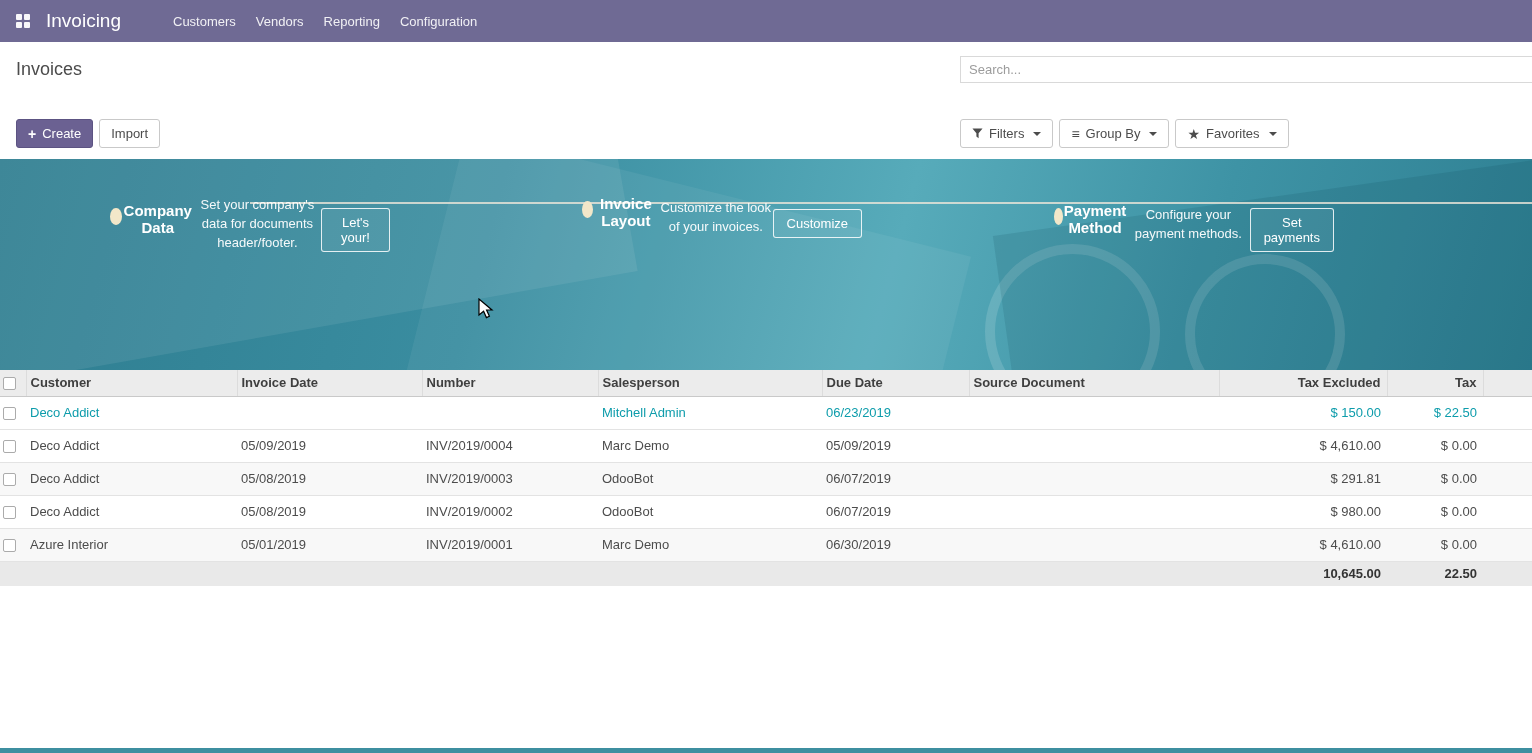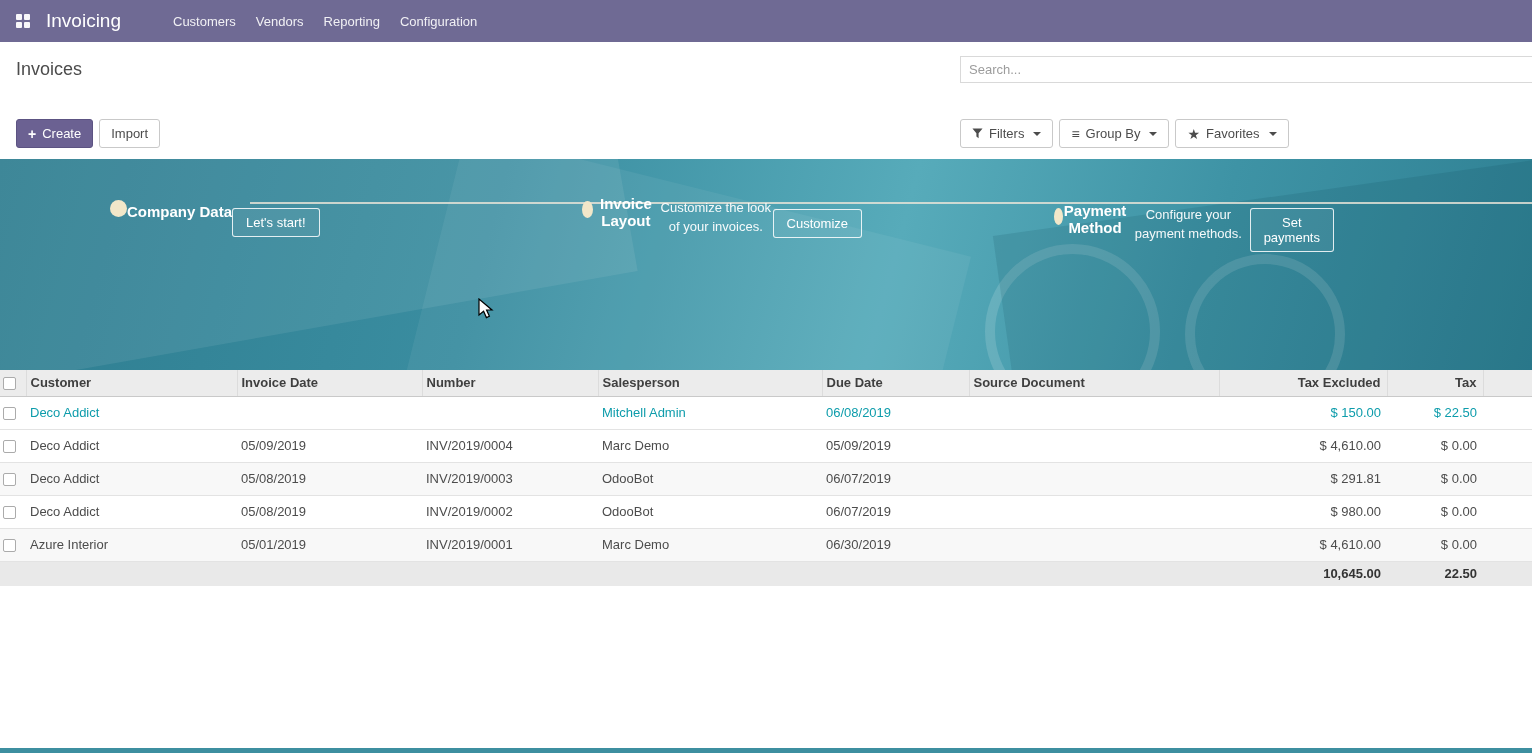--- a/index.html
+++ b/index.html
@@ -163,21 +163,22 @@
   <div class="deco deco1"></div>
   <div class="deco deco2"></div>
   <div class="deco glass glass1"></div>
   <div class="deco glass glass2"></div>
   <div class="deco deco3"></div>
   <div class="progress-line"></div>
 
   <div class="step step-0">
     <div class="dot"></div>
     <div class="step-title">Company Data</div>
-    <button class="btn-ghost">Let's start!</button>
+    <div class="step-desc">Set your company's data for documents header/footer.</div>
+    <button class="btn-ghost">Let's your!</button>
   </div>
 
   <div class="step step-1">
     <div class="dot"></div>
     <div class="step-title">Invoice Layout</div>
     <div class="step-desc">Customize the look of your invoices.</div>
     <button class="btn-ghost">Customize</button>
   </div>
 
   <div class="step step-2">
@@ -216,21 +217,21 @@
         <th></th>
       </tr>
     </thead>
     <tbody>
   <tr class="row-highlight">
     <td class="cb"><input type="checkbox" style=""></td>
     <td>Deco Addict</td>
     <td></td>
     <td></td>
     <td>Mitchell Admin</td>
-    <td>06/08/2019</td>
+    <td>06/23/2019</td>
     <td></td>
     <td class="num">$ 150.00</td>
     <td class="num">$ 22.50</td>
     <td></td>
   </tr>
 
   <tr>
     <td class="cb"><input type="checkbox" style=""></td>
     <td>Deco Addict</td>
     <td>05/09/2019</td>

